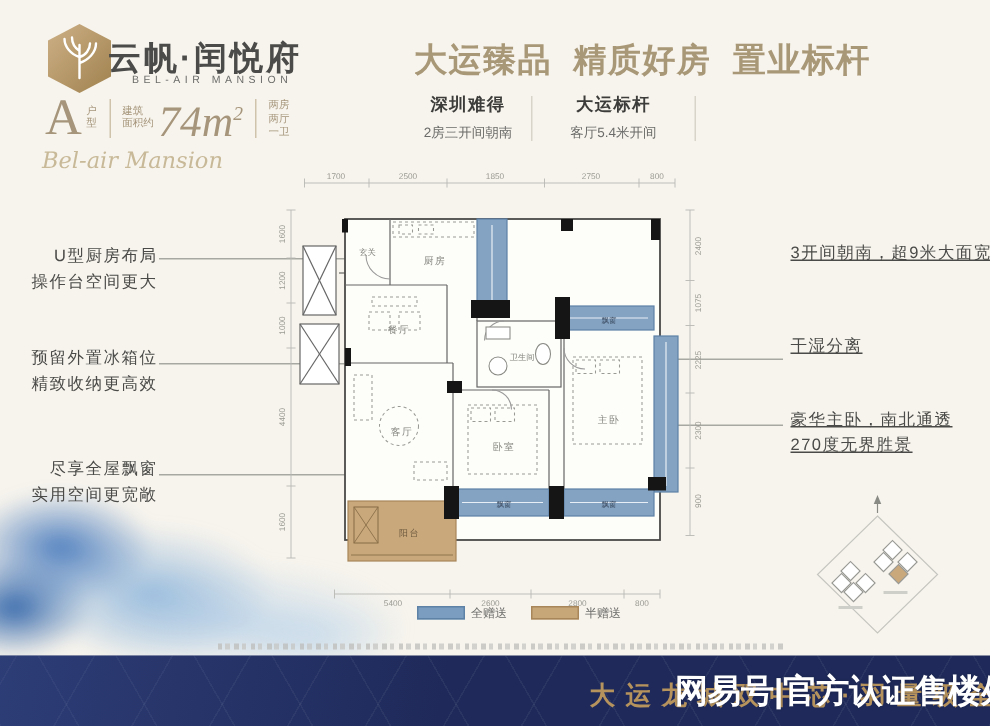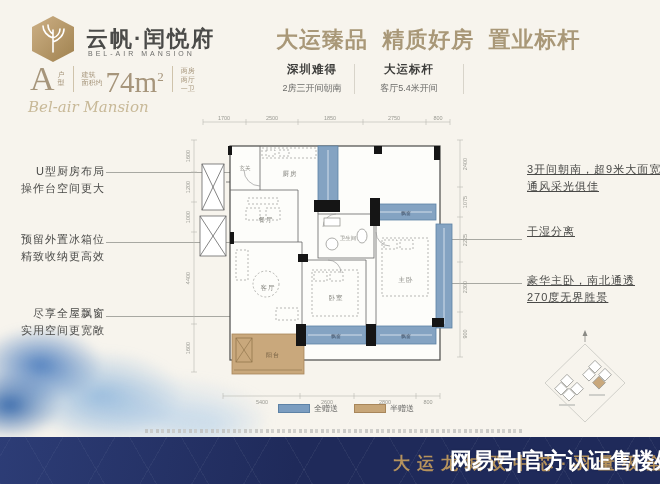--- a/index.html
+++ b/index.html
@@ -2,28 +2,28 @@
 <html><head>
 <meta charset="utf-8">
 <style>
   html,body{margin:0;padding:0;}
   body{width:660px;height:484px;position:relative;overflow:hidden;
        background:#f7f4ed;font-family:"Liberation Sans",sans-serif;}
   .abs{position:absolute;}
 
   
   .logo-mark{left:28px;top:14px;width:50px;height:50px;}
-  .logo-cn{left:86px;top:24px;font-size:22px;letter-spacing:2px;color:#4b4b49;font-weight:bold;}
+  .logo-cn{left:72px;top:24px;font-size:22px;letter-spacing:2px;color:#4b4b49;font-weight:bold;}
   .logo-en{left:88px;top:50px;font-size:7px;letter-spacing:3px;color:#6d6d6b;}
   .unit-row{left:30px;top:60px;height:38px;display:flex;align-items:center;color:#a6957b;}
   .unit-big{font-family:"Liberation Serif",serif;font-size:34px;line-height:34px;}
   .unit-side{font-size:7px;line-height:8px;margin-left:3px;color:#a6957b;}
   .v-div{width:1px;height:26px;background:#cfc3ab;margin:0 8px;}
   .area-pre{font-size:7px;line-height:8px;color:#a6957b;margin-right:3px;}
-  .area-big{font-family:"Liberation Serif",serif;font-size:29px;line-height:30px;}
+  .area-big{font-family:"Liberation Serif",serif;font-size:29px;line-height:30px;font-style:italic;}
   .area-big sup{font-size:13px;}
   .layout-stack{font-size:7px;line-height:9px;color:#a6957b;}
   .script{left:28px;top:98px;font-family:"DejaVu Serif",serif;font-style:italic;
           font-size:15px;color:#c8b998;}
 
   
   .headline{left:276px;top:25px;font-size:22px;font-weight:bold;color:#a99878;
             letter-spacing:1px;white-space:pre;}
   .sp-row{left:270px;top:62px;width:386px;display:flex;align-items:flex-start;}
   .sp{text-align:center;}
@@ -144,21 +144,20 @@
 <div class="abs callout co-left cl3">
   <div>尽享全屋飘窗</div>
     <div>实用空间更宽敞</div>
 </div>
 <div class="abs leader" style="left:106px;top:172px;width:126px;"></div>
 <div class="abs leader" style="left:106px;top:242px;width:130px;"></div>
 <div class="abs leader" style="left:106px;top:316px;width:130px;"></div>
 
 <div class="abs callout co-right cr1">
   <div>3开间朝南，超9米大面宽</div>
-    <div>通风采光俱佳</div>
 </div>
 <div class="abs callout co-right cr2">
     <div>干湿分离</div>
 </div>
 <div class="abs callout co-right cr3">
   <div>豪华主卧，南北通透</div>
     <div>270度无界胜景</div>
 </div>
 <div class="abs leader" style="left:434px;top:239px;width:88px;"></div>
 <div class="abs leader" style="left:440px;top:283px;width:82px;"></div>

